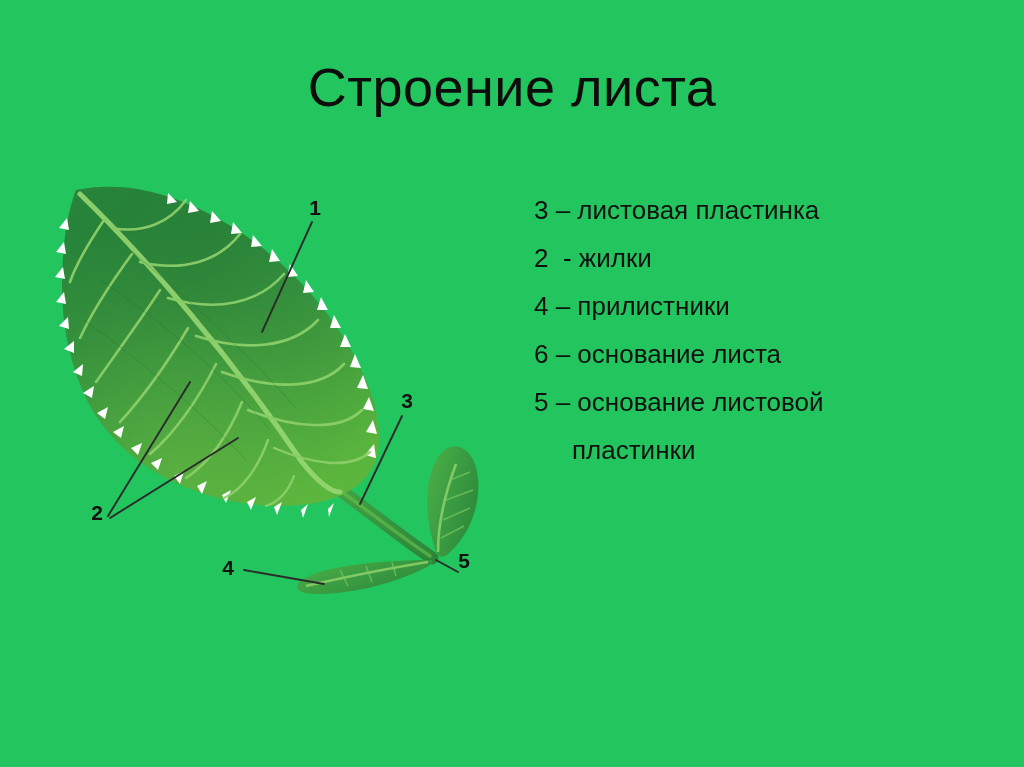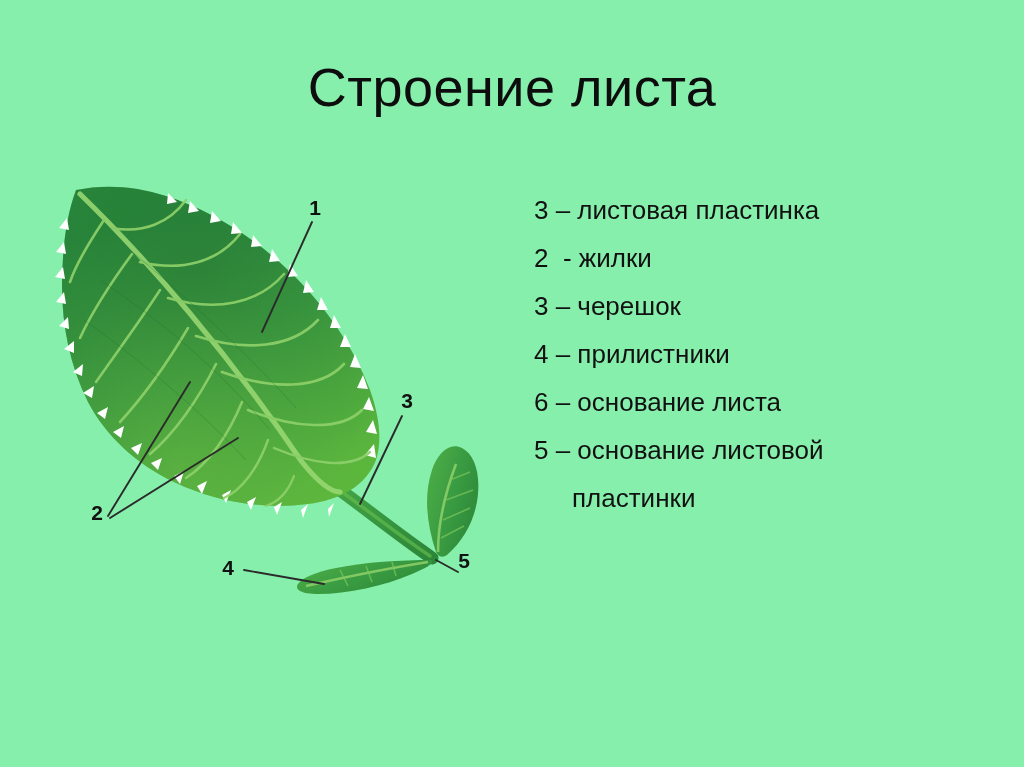--- a/index.html
+++ b/index.html
@@ -14,21 +14,21 @@
     position: relative;
     overflow: hidden;
     font-family: "Liberation Sans", "DejaVu Sans", sans-serif;
     color: #1a1a1a;
     -webkit-font-smoothing: antialiased;
   }
 
   .slide {
     position: absolute;
     inset: 0;
-    background: #86efac;
+    background: #22c55e;
   }
 
   
   .title {
     position: absolute;
     left: 0;
     top: 58px;
     width: 1024px;
     text-align: center;
     font-size: 54px;
@@ -295,20 +295,19 @@
       <text class="callout-num" x="57" y="360" text-anchor="middle">2</text>
       <text class="callout-num" x="367" y="248" text-anchor="middle">3</text>
       <text class="callout-num" x="188" y="415" text-anchor="middle">4</text>
       <text class="callout-num" x="424" y="408" text-anchor="middle">5</text>
     </svg>
   </div>
 
   <div class="legend">
     <span class="legend-item">3 – листовая пластинка</span>
     <span class="legend-item">2  - жилки</span>
-    <span class="legend-item">3 – черешок</span>
     <span class="legend-item">4 – прилистники</span>
     <span class="legend-item">6 – основание листа</span>
     <span class="legend-item">5 – основание листовой</span>
     <span class="legend-cont">пластинки</span>
   </div>
 
 </div>
 
 </body></html>

